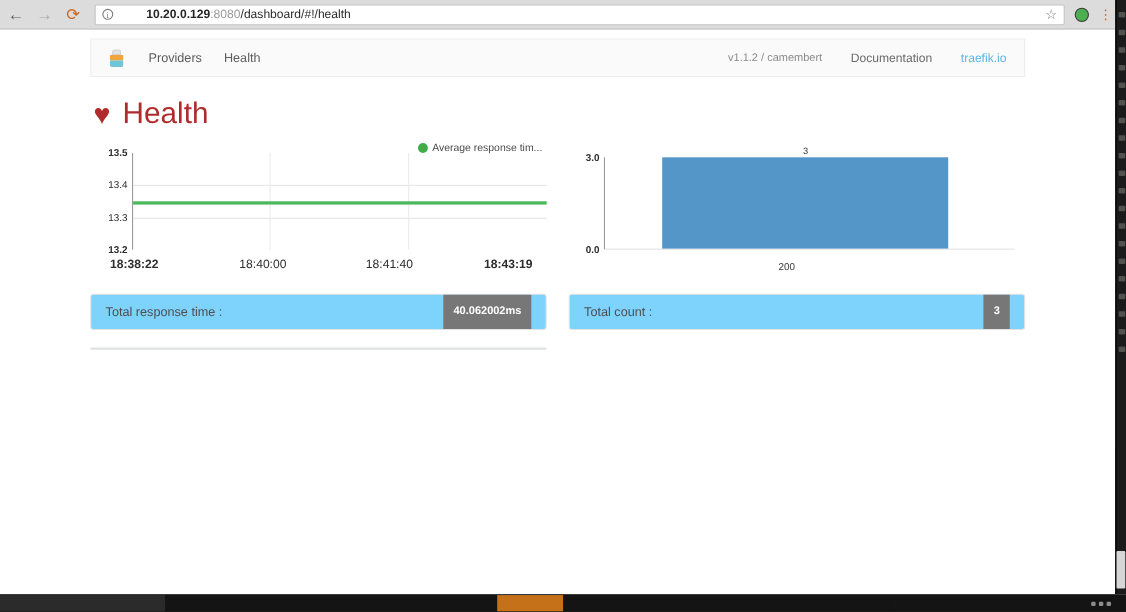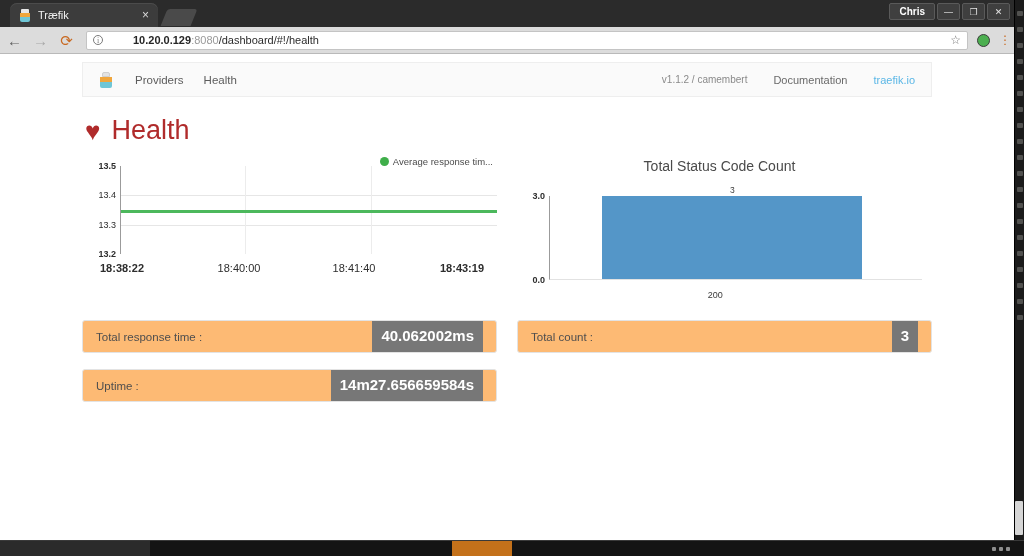--- a/index.html
+++ b/index.html
@@ -299,72 +299,53 @@
   #panels {
     display: flex;
     padding: 0 82px;
     margin-top: 18px;
     gap: 20px;
   }
   .panel-col { width: 50%; display: flex; flex-direction: column; gap: 16px; }
   .panel {
     border: 1px solid #e3e3e3;
     border-radius: 3px;
-    background: #fdba74;
+    background: #7dd3fc;
     overflow: hidden;
   }
   .panel-row {
     height: 31px;
     display: flex; align-items: center;
     justify-content: space-between;
     padding: 0 13px;
     border-bottom: 1px solid #e8e8e8;
   }
   .panel-row:last-child { border-bottom: none; }
   .panel-label { font-size: 11.5px; color: #4e4e4e; }
   .badge {
     background: #777777;
     color: #fff;
-    font-size: 15px;
+    font-size: 10px;
     font-weight: bold;
     border-radius: 9px;
     padding: 19px 9px;
     min-width: 17px;
     text-align: center;
     line-height: 1.25;
   }
 </style>
 </head>
 <body>
 
 <div id="desktop">
 
   <div id="wallpaper-strip"></div>
 
   <div id="browser">
 
-    <div id="tabstrip">
-      <div class="tab">
-        <span class="tab-favicon">
-          <span class="fav-top"></span>
-            <span class="fav-mid"></span>
-            <span class="fav-bot"></span>
-        </span>
-        <span class="tab-title">Træfik</span>
-        <span class="tab-close">×</span>
-      </div>
-      <div class="newtab"></div>
-
-      <div id="winctl">
-        <div class="win-user">Chris</div>
-        <div class="win-btn">—</div>
-        <div class="win-btn">❐</div>
-        <div class="win-btn">✕</div>
-      </div>
-    </div>
 
     <div id="toolbar">
       <span class="nav-ico">←</span>
       <span class="nav-ico disabled">→</span>
       <span class="nav-ico reload">⟳</span>
       <div id="omnibox">
         <span class="info-ico">i</span>
         <span id="url"><b>10.20.0.129</b><span>:8080</span><span class="path">/dashboard/#!/health</span></span>
         <span class="star-ico">☆</span>
       </div>
@@ -416,21 +397,20 @@
             </div>
 
             <div class="lc-xlab bold" style="left:40px">18:38:22</div>
             <div class="lc-xlab" style="left:157px">18:40:00</div>
             <div class="lc-xlab" style="left:272px">18:41:40</div>
             <div class="lc-xlab bold" style="left:380px">18:43:19</div>
           </div>
         </div>
 
         <div class="chart-col">
-          <div class="chart-title">Total Status Code Count</div>
           <div class="chart-box">
             <div class="bc-ylab" style="top:12px">3.0</div>
             <div class="bc-ylab" style="top:96px">0.0</div>
 
             <div class="bc-plot">
               <div class="bc-bar" style="left:14%; width:70%; height:100%;"></div>
               <div class="bc-vallab" style="left:49%; top:-1px">3</div>
             </div>
 
             <div class="bc-xlab" style="left:49%">200</div>
@@ -442,24 +422,20 @@
 
         <div class="panel-col">
           <div class="panel">
             <div class="panel-row">
               <span class="panel-label">Total response time :</span>
               <span class="badge">40.062002ms</span>
             </div>
           </div>
 
           <div class="panel">
-            <div class="panel-row">
-              <span class="panel-label">Uptime :</span>
-              <span class="badge">14m27.656659584s</span>
-            </div>
           </div>
         </div>
 
         <div class="panel-col">
           <div class="panel">
             <div class="panel-row">
               <span class="panel-label">Total count :</span>
               <span class="badge">3</span>
             </div>
           </div>

